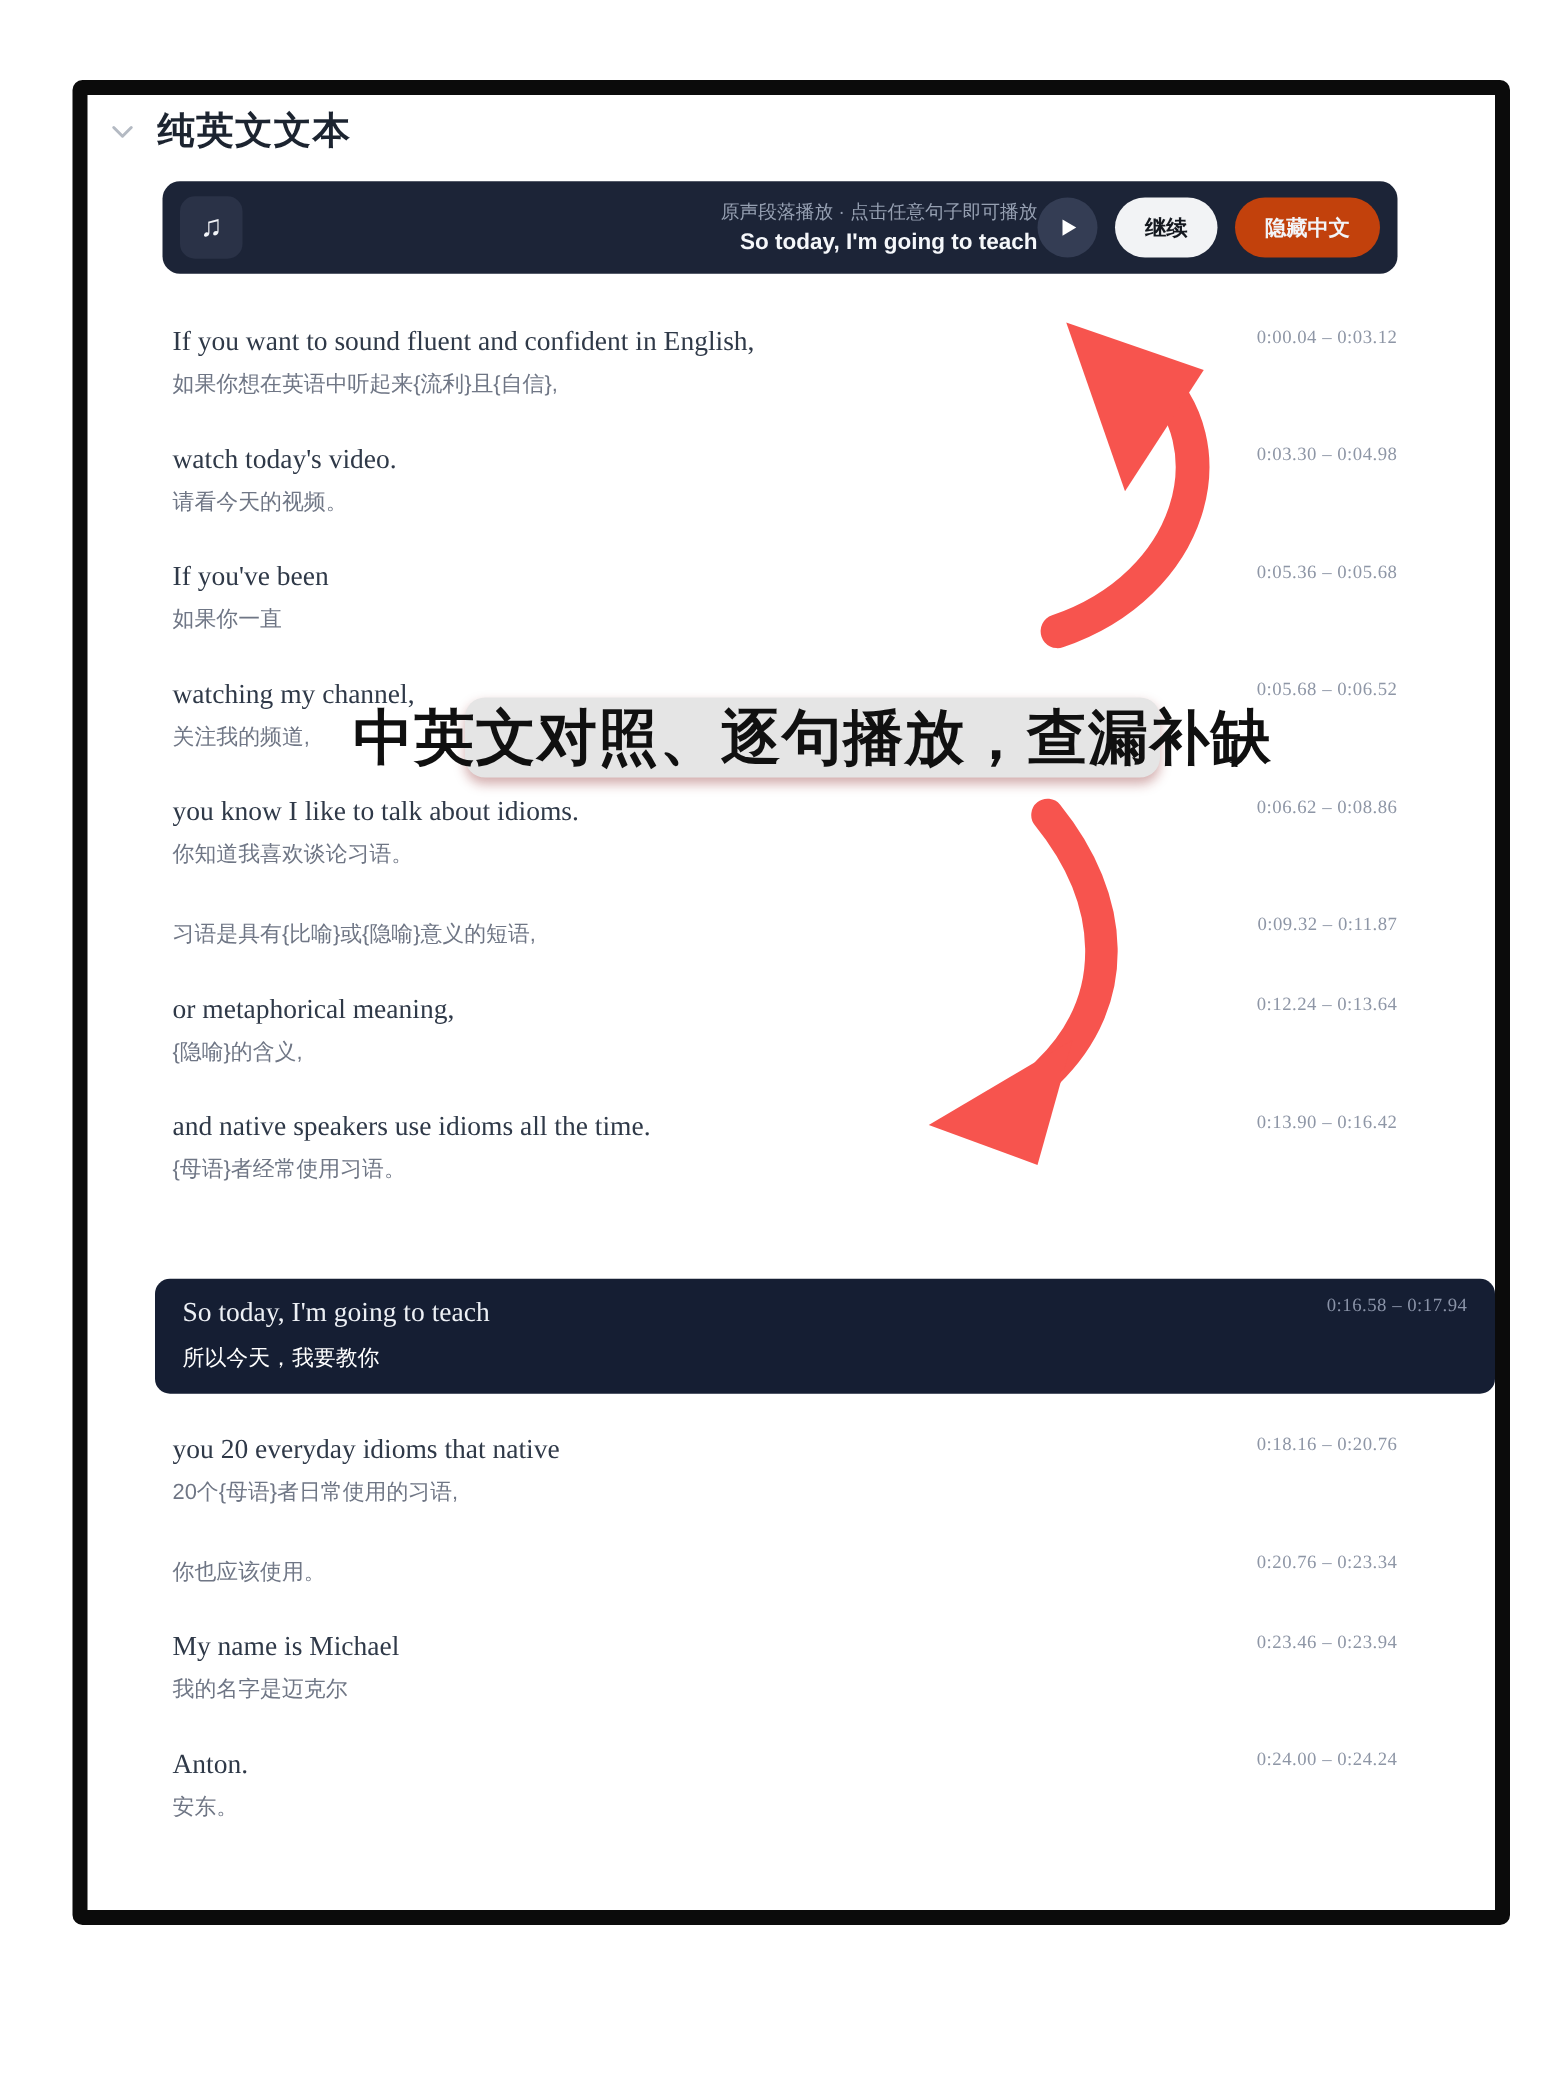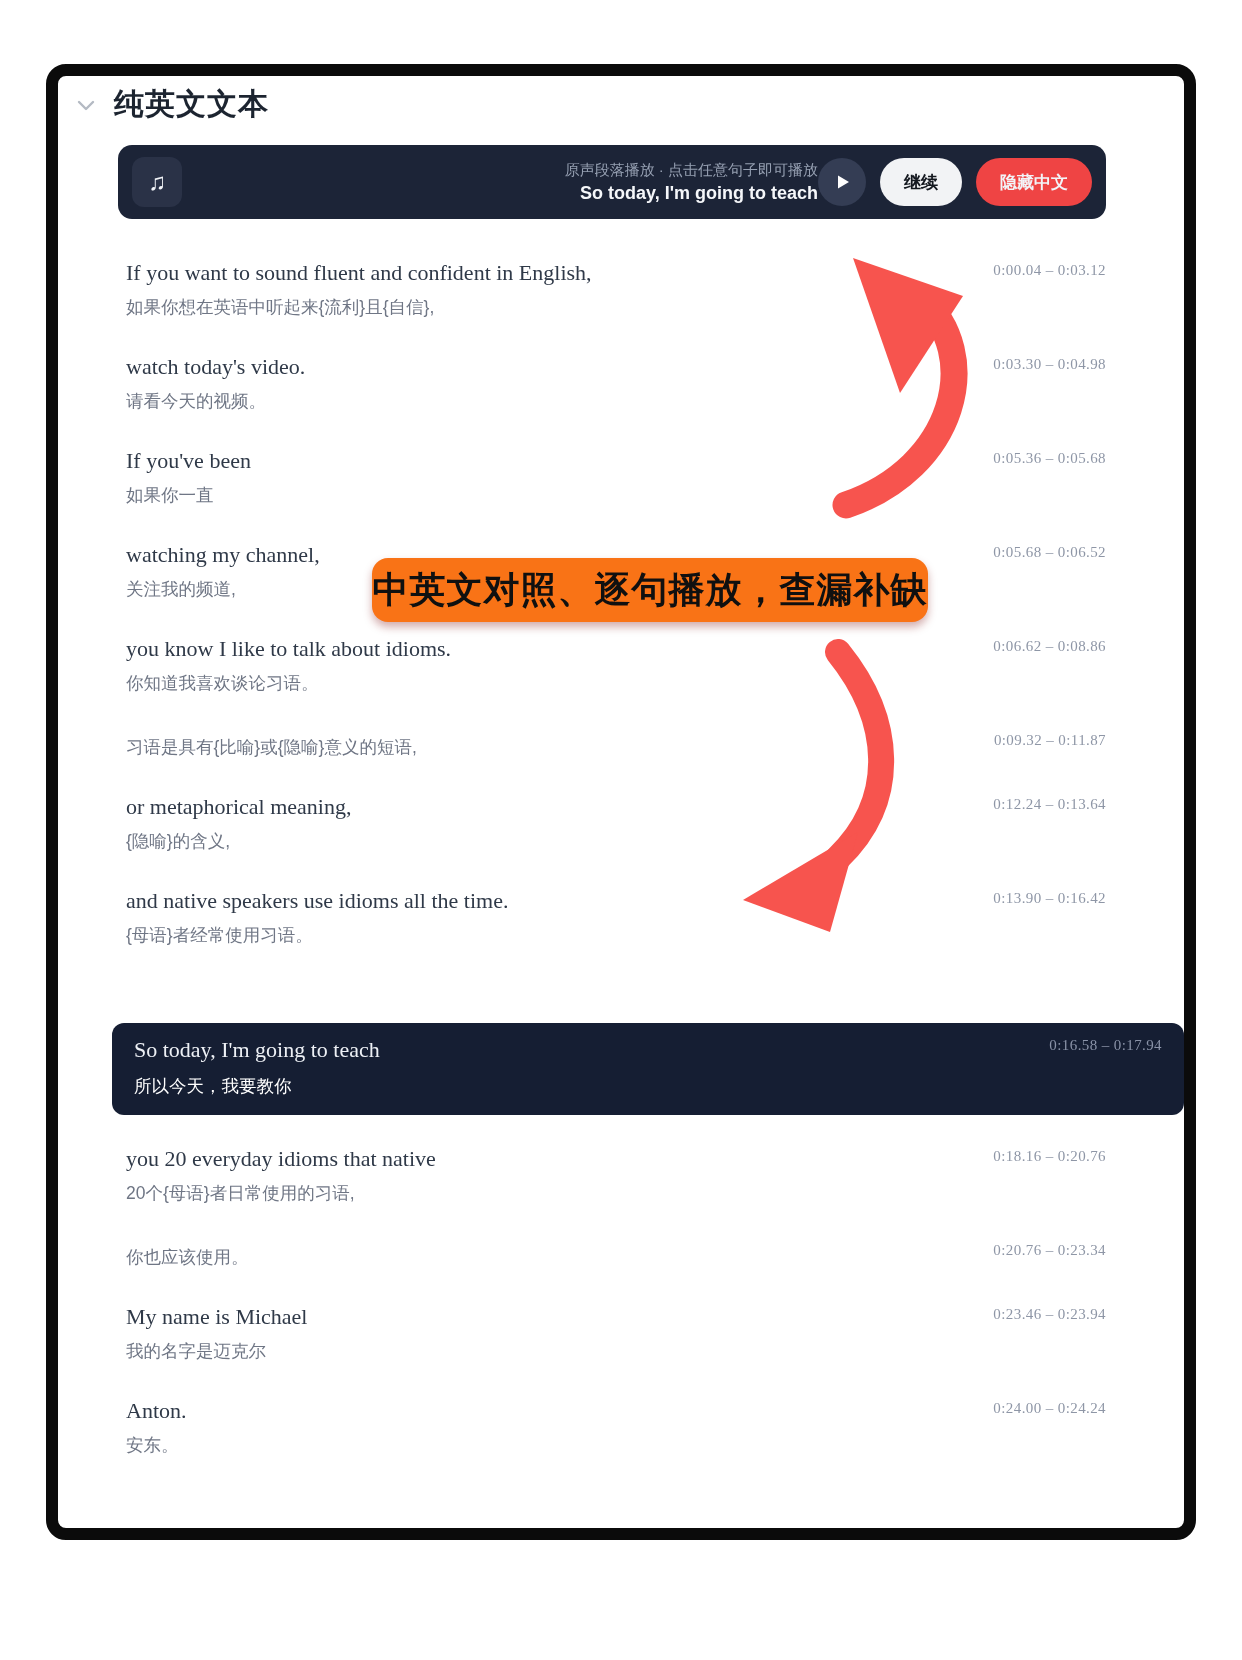--- a/index.html
+++ b/index.html
@@ -1,20 +1,20 @@
 <!DOCTYPE html>
 <html><head>
 <meta charset="utf-8">
 <style>
   html,body{margin:0;padding:0;background:#ffffff;}
   .page{position:relative;width:1242px;height:1660px;background:#ffffff;overflow:hidden;
         font-family:"Liberation Sans","DejaVu Sans",sans-serif;}
   
-  .card{position:absolute;left:46px;top:64px;width:1150px;height:1476px;
-        box-sizing:border-box;border:12px solid #0b0b0b;border-radius:20px;
+  .card{position:absolute;left:58px;top:64px;width:1150px;height:1476px;
+        box-sizing:border-box;border:12px solid #0b0b0b;border-radius:8px;
         background:#ffffff;overflow:hidden;}
   .card-inner{position:absolute;inset:0;}
   
   .section-header{position:absolute;left:16px;top:8px;display:flex;align-items:center;gap:16px;}
   .chev{width:24px;height:24px;color:#b4bac3;flex:0 0 auto;}
   .section-title{font-size:30px;font-weight:700;color:#1c2430;letter-spacing:1px;}
   
   .player{position:absolute;left:60px;top:69px;width:988px;height:74px;
           background:#1c2437;border-radius:14px;display:flex;align-items:center;
           padding:0 14px;box-sizing:border-box;cursor:pointer;}
@@ -23,38 +23,38 @@
                color:#f2f4f8;font-size:24px;flex:0 0 auto;}
   .player-text{margin-left:14px;flex:1 1 auto;min-width:0;text-align:right;}
   .player-subtitle{font-size:15px;color:#96a0b2;line-height:19px;}
   .player-title{font-size:18px;font-weight:700;color:#f5f7fa;line-height:24px;margin-top:2px;}
   .player-controls{display:flex;align-items:center;gap:14px;flex:0 0 auto;}
   .play-btn{width:48px;height:48px;border-radius:50%;background:#343d54;border:none;
             display:flex;align-items:center;justify-content:center;cursor:pointer;padding:0;}
   .pill{height:48px;border:none;border-radius:24px;padding:0 24px;font-size:17px;
         font-weight:700;cursor:pointer;font-family:inherit;}
   .pill.light{background:#f2f3f5;color:#14181f;}
-  .pill.dark{background:#ef4444;color:#f2f4f8;}
+  .pill.dark{background:#c2410c;color:#f2f4f8;}
   
   .rows{position:absolute;left:68px;top:182px;width:980px;display:flex;flex-direction:column;}
   .row{position:relative;margin-bottom:32px;cursor:pointer;}
   .en{font-family:"Liberation Serif","DejaVu Serif",serif;font-size:22px;line-height:30px;color:#2f3948;}
   .zh{font-size:17.5px;line-height:26px;color:#6f7685;margin-top:6px;}
   .ts{position:absolute;right:0;top:4px;font-family:"Liberation Serif","DejaVu Serif",serif;
       font-size:15px;color:#8e96a6;letter-spacing:.4px;text-align:center;}
   .row.highlighted{background:#151e33;border-radius:12px;
       margin:43px -78px 29px -14px;padding:12px 22px 16px 22px;}
   .row.highlighted .en{color:#edf0f5;}
   .row.highlighted .zh{color:#ffffff;margin-top:8px;}
   .row.highlighted .ts{right:22px;top:14px;color:#8a93a8;}
   
   .arrows{position:absolute;inset:0;width:1242px;height:1660px;z-index:20;pointer-events:none;}
   .banner{position:absolute;left:372px;top:558px;width:556px;height:64px;z-index:25;
-          background:#f97316;border-radius:16px;display:flex;align-items:center;justify-content:center;
-          font-size:36px;font-weight:900;color:#101010;letter-spacing:1px;white-space:nowrap;
+          background:#e5e5e5;border-radius:16px;display:flex;align-items:center;justify-content:center;
+          font-size:48px;font-weight:900;color:#101010;letter-spacing:1px;white-space:nowrap;
           box-shadow:0 5px 9px rgba(130,20,20,.35);}
 </style>
 </head>
 <body>
 
 <div class="page">
 
   <div class="card">
     <div class="card-inner">
 

